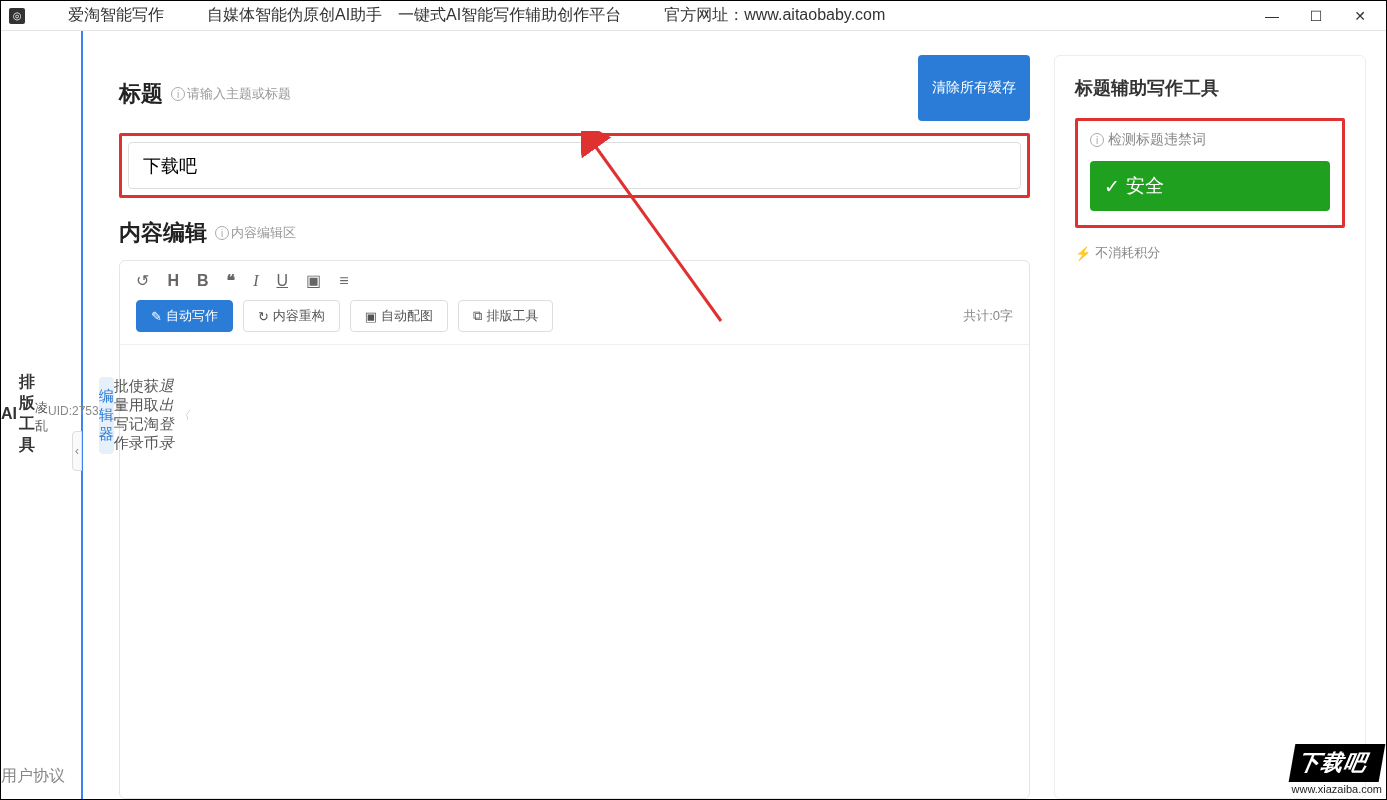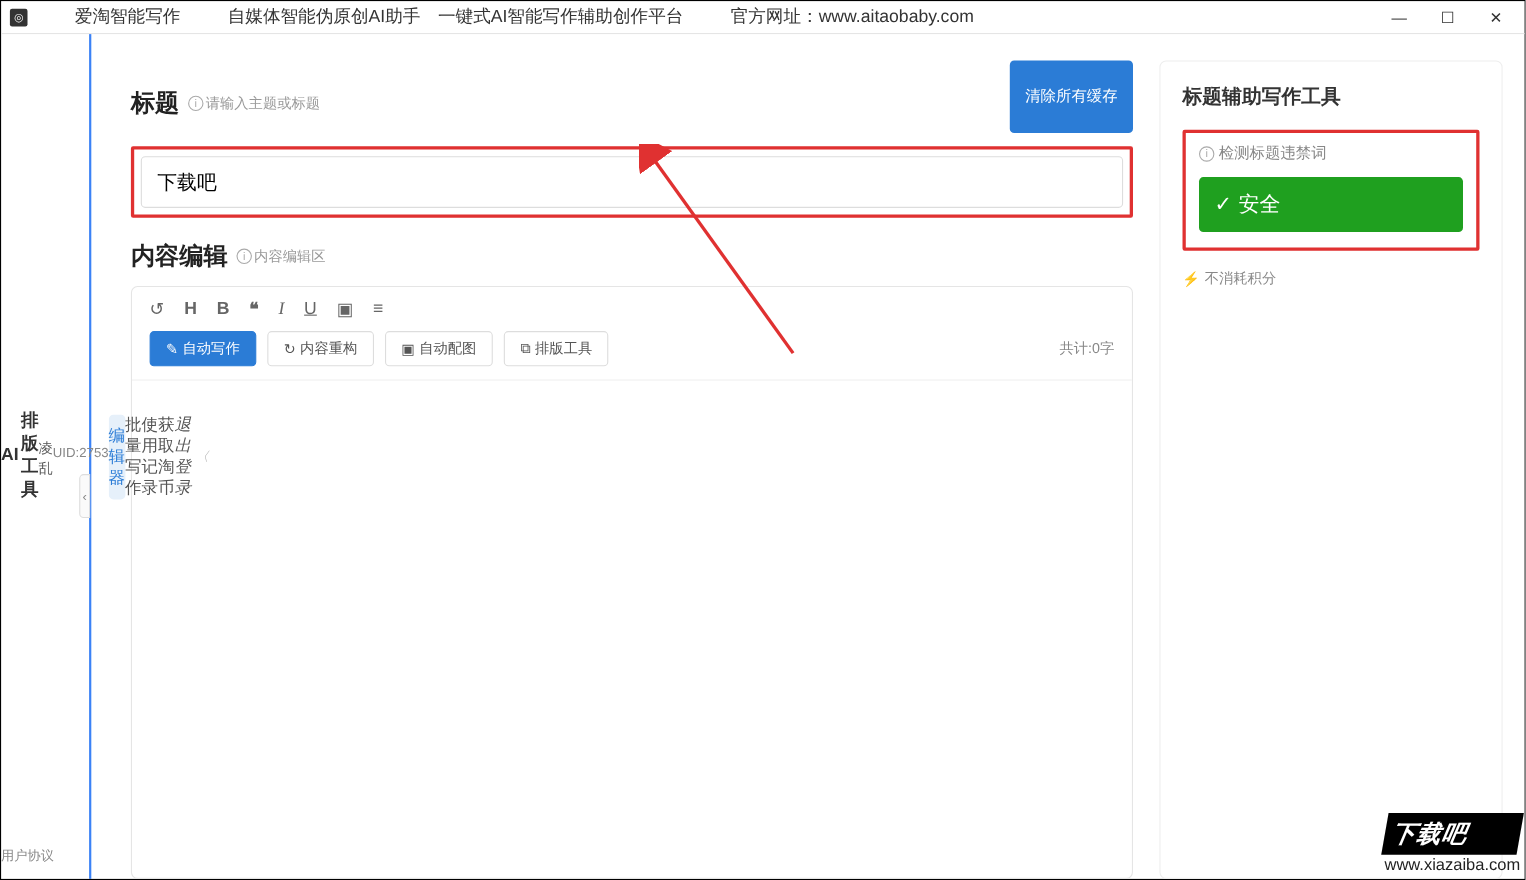--- a/index.html
+++ b/index.html
@@ -14,21 +14,21 @@
 .sidebar { width: 82px; border-right: 2px solid #3b82f6; display: flex; align-items: center; padding-top: 8px; position: relative; }
 .logo { font-size: 16px; font-weight: bold; padding: 6px 0 16px 0; display: flex; align-items: center; gap: 2px; }
 .logo-icon { font-weight: bold; }
 .avatar { width: 48px; height: 48px; border-radius: 50%; background: radial-gradient(circle at 40% 40%, #d4a574, #6b3e2e, #3a2218); margin-bottom: 8px; }
 .username { font-size: 13px; color: #555; margin-bottom: 4px; }
 .uid { font-size: 12px; color: #888; margin-bottom: 16px; }
 .nav-item { width: 90%; padding: 10px 0; text-align: center; font-size: 15px; color: #555; cursor: pointer; border-radius: 4px; margin-bottom: 8px; }
 .nav-item.active { background: #e6f0fa; color: #2b7cd6; }
 .nav-last { display: flex; align-items: center; justify-content: center; gap: 4px; font-style: italic; }
 .collapse-handle { position: absolute; right: -1px; top: 400px; width: 10px; height: 40px; border: 1px solid #ddd; border-radius: 4px 0 0 4px; background: #fafafa; display: flex; align-items: center; justify-content: center; font-size: 12px; color: #888; cursor: pointer; }
-.footer-link { position: absolute; bottom: 12px; font-size: 12px; color: #888; }
+.footer-link { position: absolute; bottom: 12px; font-size: 16px; color: #888; }
 .content { flex: 1; display: flex; padding: 24px 20px 0 36px; gap: 24px; overflow: hidden; }
 .left-col { flex: 1; display: flex; flex-direction: column; }
 .right-col { width: 312px; border: 1px solid #eee; border-radius: 6px; padding: 20px; }
 .section-title { font-size: 22px; font-weight: bold; color: #222; display: flex; align-items: center; gap: 8px; margin-bottom: 12px; }
 .section-hint { font-size: 13px; color: #999; font-weight: normal; display: flex; align-items: center; gap: 2px; }
 .title-row { display: flex; align-items: flex-end; justify-content: space-between; margin-bottom: 12px; }
 .clear-btn { background: #2b7cd6; color: #ffffff; border: none; padding: 24px 14px; border-radius: 4px; font-size: 14px; cursor: pointer; }
 .title-input-wrap { border: 3px solid #e03131; padding: 6px; border-radius: 2px; margin-bottom: 20px; }
 .title-input { width: 100%; padding: 12px 14px; font-size: 18px; border: 1px solid #ddd; border-radius: 4px; outline: none; }
 .editor-box { border: 1px solid #e5e5e5; border-radius: 6px; flex: 1; display: flex; flex-direction: column; overflow: hidden; }
@@ -43,21 +43,21 @@
 .check-wrap { border: 3px solid #e03131; padding: 10px 12px 14px 12px; border-radius: 2px; margin-bottom: 16px; }
 .check-label { font-size: 14px; color: #888; margin-bottom: 12px; display: flex; align-items: center; gap: 4px; }
 .safe-bar { background: #1fa01f; color: #fff; padding: 12px 14px; border-radius: 4px; font-size: 19px; display: flex; align-items: center; gap: 6px; }
 .points-note { font-size: 13px; color: #888; display: flex; align-items: center; gap: 4px; }
 .info-icon { display: inline-flex; width: 14px; height: 14px; border: 1px solid #aaa; border-radius: 50%; align-items: center; justify-content: center; font-size: 10px; color: #aaa; }
 .check-icon::before { content: "✓"; }
 .bolt-icon::before { content: "⚡"; }
 .arrow-annotation { position: absolute; pointer-events: none; }
 .watermark { position: absolute; right: 4px; bottom: 4px; pointer-events: none; }
 .watermark-box { background: #000; color: #fff; padding: 4px 6px; font-weight: bold; font-style: italic; font-size: 22px; transform: skewX(-10deg); letter-spacing: 1px; }
-.watermark-url { font-size: 15px; color: #222; text-align: right; margin-top: 1px; }
+.watermark-url { font-size: 11px; color: #222; text-align: right; margin-top: 1px; }
 </style>
 </head>
 <body>
 
 <div class="window">
   <div class="titlebar">
     <span class="titlebar-icon">◎</span>
     <span class="titlebar-text">爱淘智能写作</span>
     <span class="titlebar-text">自媒体智能伪原创AI助手　一键式AI智能写作辅助创作平台</span>
     <span class="titlebar-text">

